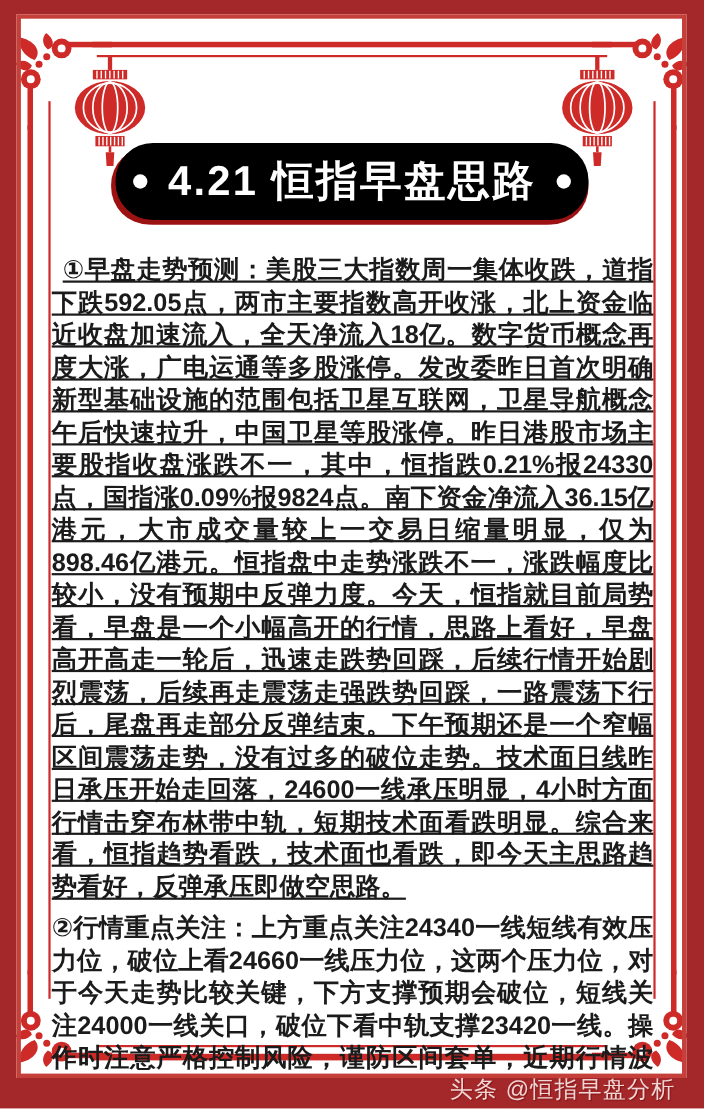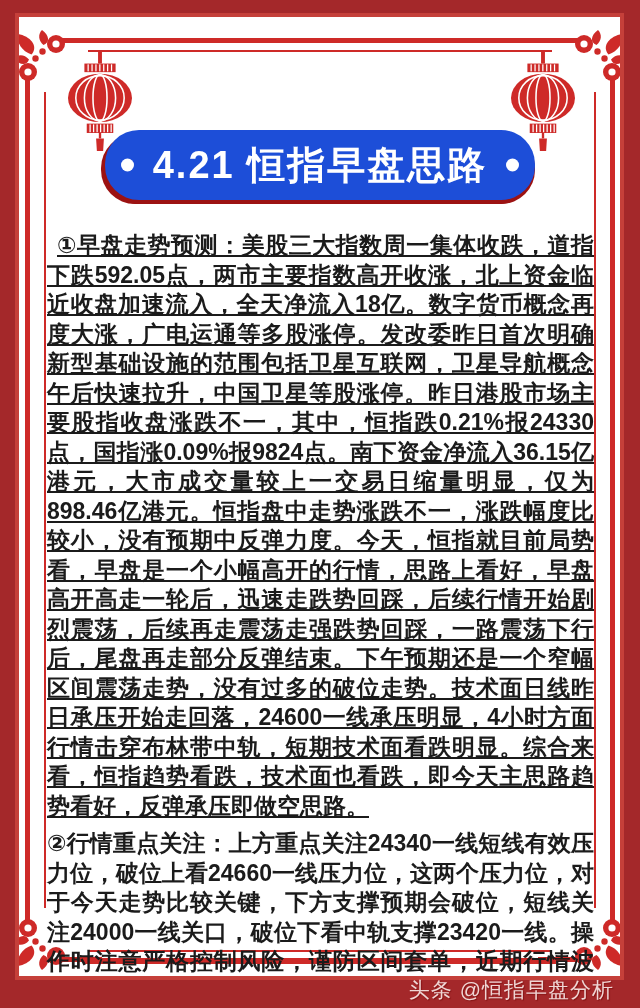--- a/index.html
+++ b/index.html
@@ -37,21 +37,21 @@
   .corner-bl{left:12px;  bottom:36px; transform:scaleY(-1);}
   .corner-br{right:12px; bottom:36px; transform:scale(-1,-1);}
 
   .lantern{position:absolute; top:41px; width:78px; height:120px;}
   .lantern-left{left:61px;}
   .lantern-right{left:504px;}
 
   
   .banner{
     position:absolute; left:105px; top:130px; width:430px; height:70px;
-    background:#1d4ed8; border-radius:34px;
+    background:#000000; border-radius:34px;
     box-shadow:0 4px 0 #9c1212, -4px 4px 0 #9c1212;
   }
   .banner-title{
     position:absolute; inset:0; margin:0;
     color:#ffffff; font-size:38px; font-weight:900; letter-spacing:2px;
     line-height:70px; text-align:center; white-space:nowrap;
   }
   .banner-dot{
     position:absolute; top:50%; transform:translateY(-50%);
     width:13px; height:13px; border-radius:50%; background:#ffffff;

